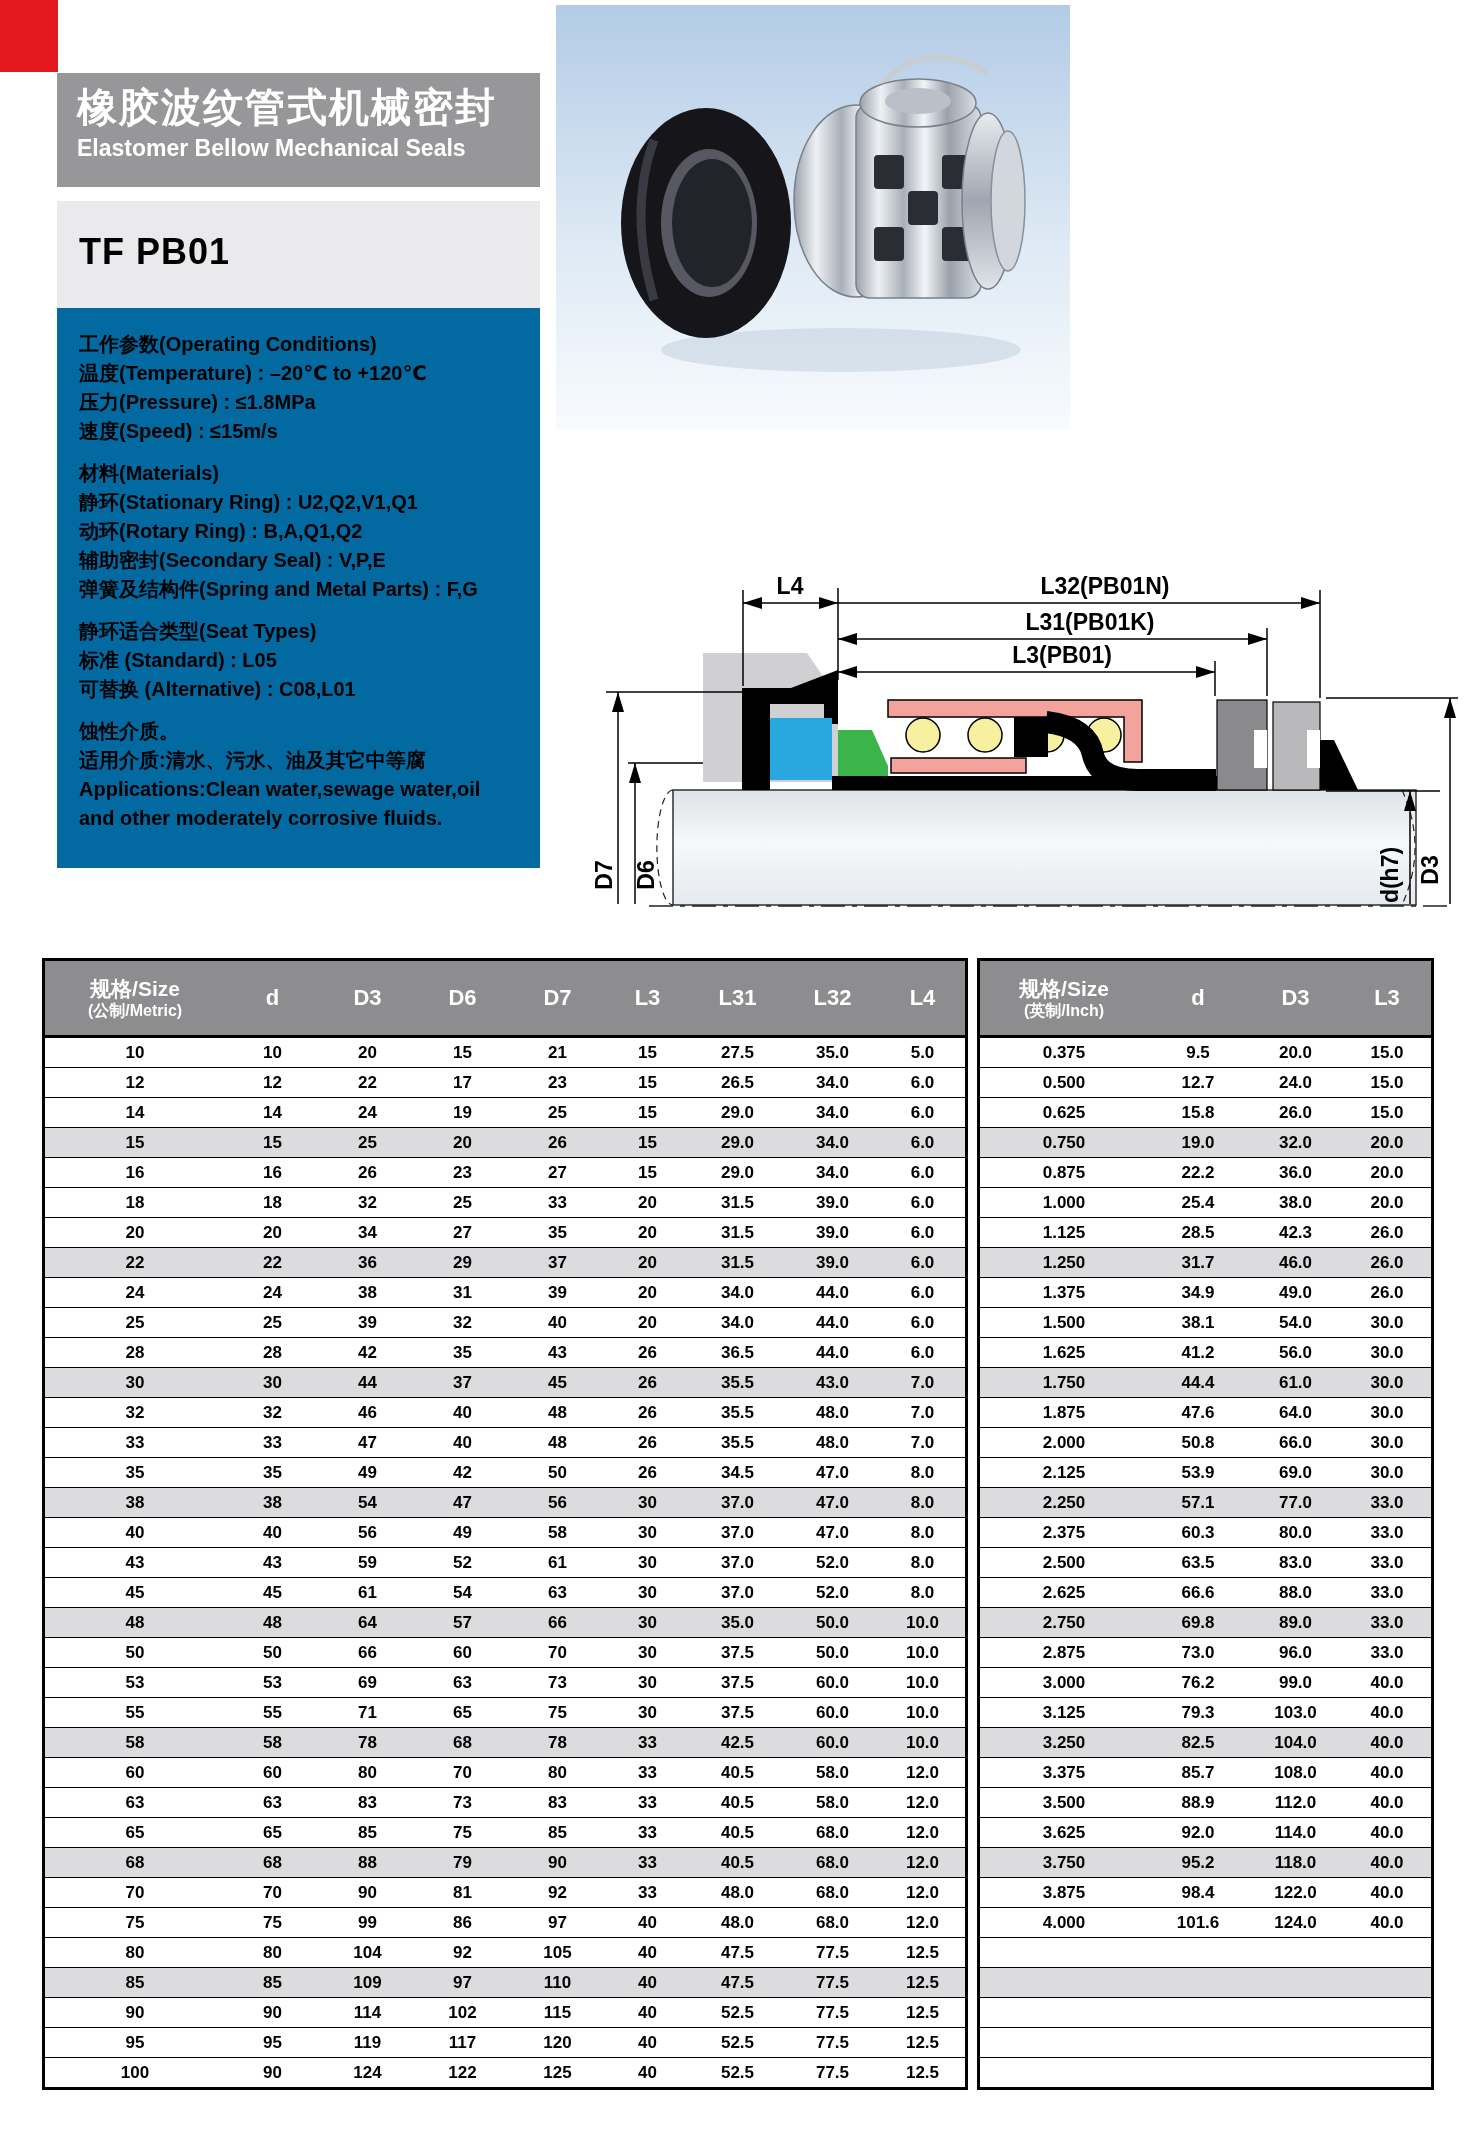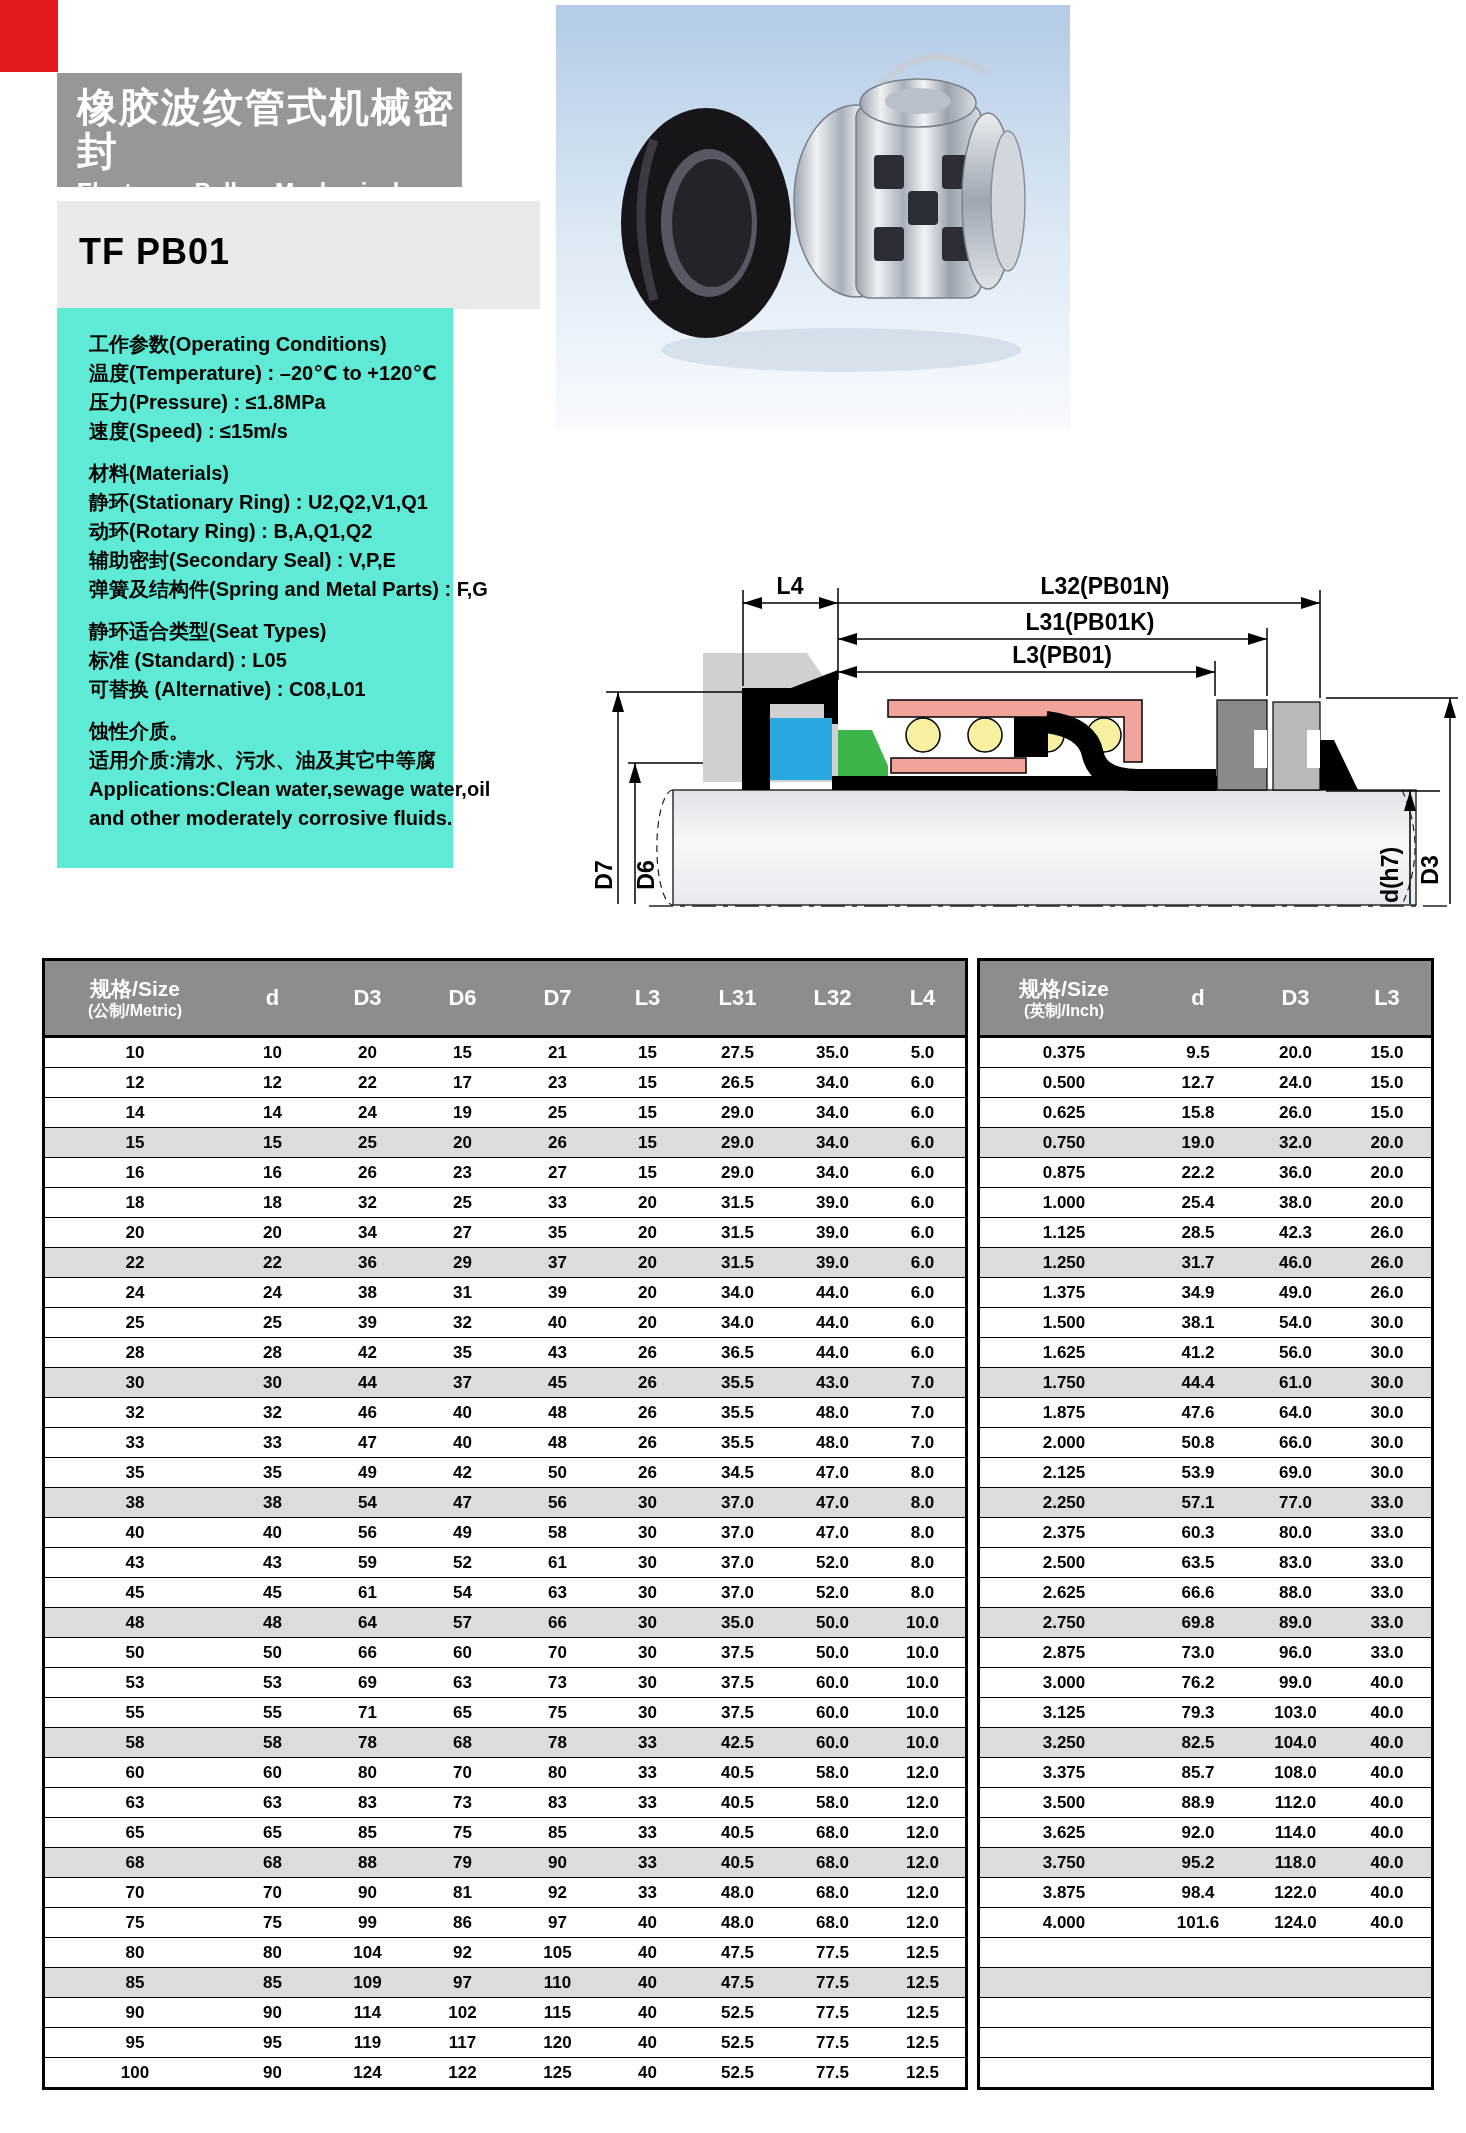--- a/index.html
+++ b/index.html
@@ -1,29 +1,29 @@
 <!DOCTYPE html>
 <html><head>
 <meta charset="utf-8">
 <style>
   html,body{margin:0;padding:0;background:#fff;}
   .page{position:relative;width:1466px;height:2133px;background:#fff;overflow:hidden;
         font-family:"Liberation Sans","DejaVu Sans",sans-serif;color:#000;}
 
   .red-corner{position:absolute;left:0;top:0;width:58px;height:72px;background:#e4191f;}
 
-  .title-bar{position:absolute;left:57px;top:73px;width:405px;height:114px;background:#97979a;color:#fff;padding:0;}
+  .title-bar{position:absolute;left:57px;top:73px;width:483px;height:114px;background:#97979a;color:#fff;padding:0;}
   .title-cn{font-size:40px;font-weight:bold;letter-spacing:2px;margin:12px 0 0 20px;line-height:1.1;}
   .title-en{font-size:23px;font-weight:bold;margin:6px 0 16px 20px;}
 
   .model-panel{position:absolute;left:57px;top:201px;width:483px;height:108px;background:#eaeaec;}
   .model-label{font-size:36px;font-weight:bold;margin:30px 0 0 22px;letter-spacing:1px;}
 
-  .info-panel{position:absolute;left:57px;top:308px;width:396px;height:560px;background:#5eead4;
-              padding:22px 0 0 32px;box-sizing:border-box;}
+  .info-panel{position:absolute;left:57px;top:308px;width:483px;height:560px;background:#0369a1;
+              padding:22px 0 0 22px;box-sizing:border-box;}
   .spec-line{font-size:20px;font-weight:bold;line-height:29px;white-space:nowrap;}
   .spec-section{margin-bottom:13px;}
 
   .photo-box{position:absolute;left:556px;top:5px;width:514px;height:425px;}
   .diagram-box{position:absolute;left:436px;top:430px;width:1030px;height:528px;}
 
   .spec-table{position:absolute;border-collapse:collapse;table-layout:fixed;background:#fff;
               border:3px solid #000;}
   #metric-table{left:42px;top:958px;width:920px;}
   #inch-table{left:977px;top:958px;width:451px;}

